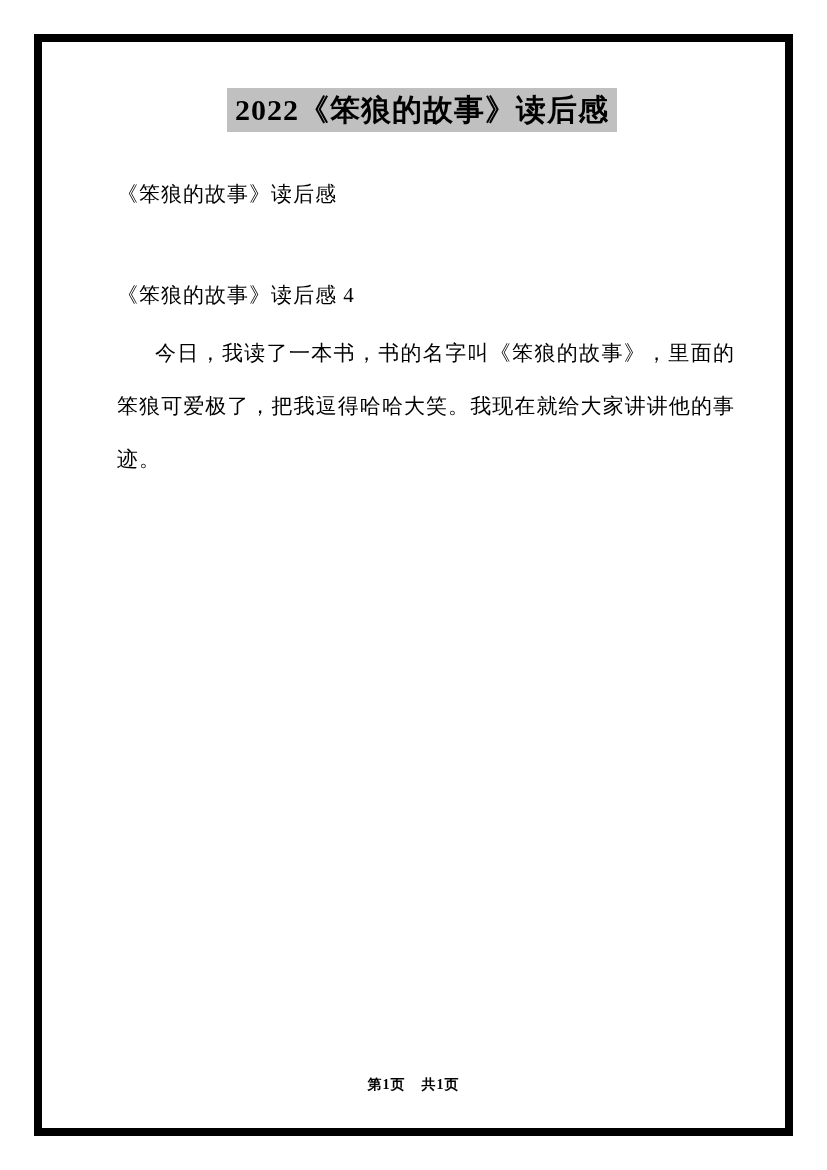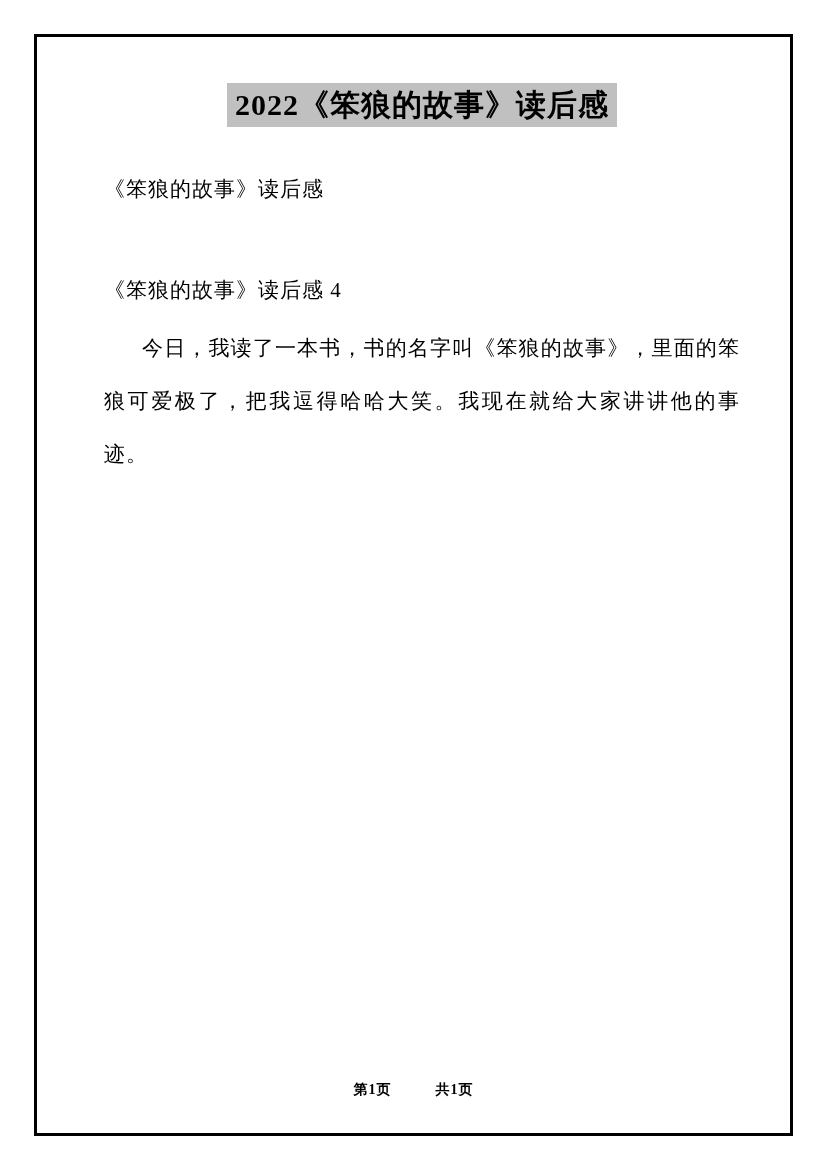--- a/index.html
+++ b/index.html
@@ -10,21 +10,21 @@
     height: 1170px;
     font-family: "Liberation Serif", "DejaVu Serif", serif;
     color: #000000;
   }
   .page-frame {
     position: absolute;
     left: 34px;
     top: 34px;
     width: 759px;
     height: 1102px;
-    border: 3px solid #eab308;
+    border: 8px solid #eab308;
     box-sizing: border-box;
     background: #ffffff;
   }
   .content {
     padding: 46px 50px 0 67px;
   }
   .doc-title {
     font-size: 30px;
     font-weight: bold;
     text-align: center;
@@ -34,38 +34,38 @@
   .doc-title .hl {
     background: #c0c0c0;
     display: inline-block;
     padding: 4px 8px;
     line-height: 36px;
   }
   .para {
     font-size: 21px;
     line-height: 53px;
     letter-spacing: 1px;
-    margin: 0 0 5px 0;
+    margin: 0 0 5px 8px;
     text-align: justify;
   }
   .ind-0 { text-indent: 0; }
   .ind-2 { text-indent: 38px; }
   .ind-4 { text-indent: 82px; }
   .gap-above { margin-top: 48px; }
   .page-footer {
     position: absolute;
     left: 0;
     right: 0;
     bottom: 34px;
     text-align: center;
     font-size: 14px;
     font-weight: bold;
     letter-spacing: 1px;
   }
-  .page-footer span { margin: 0 22px; }
+  .page-footer span { margin: 0 8px; }
 </style>
 </head>
 <body style="color: rgb(0, 0, 0);">
 
 <div class="page-frame" style="border-color: rgb(0, 0, 0);">
   <div class="content">
 
     <h1 class="doc-title"><span class="hl" style="background-color: rgb(192, 192, 192);">2022《笨狼的故事》读后感</span></h1>
 
     <p class="para ind-0">《笨狼的故事》读后感</p>

